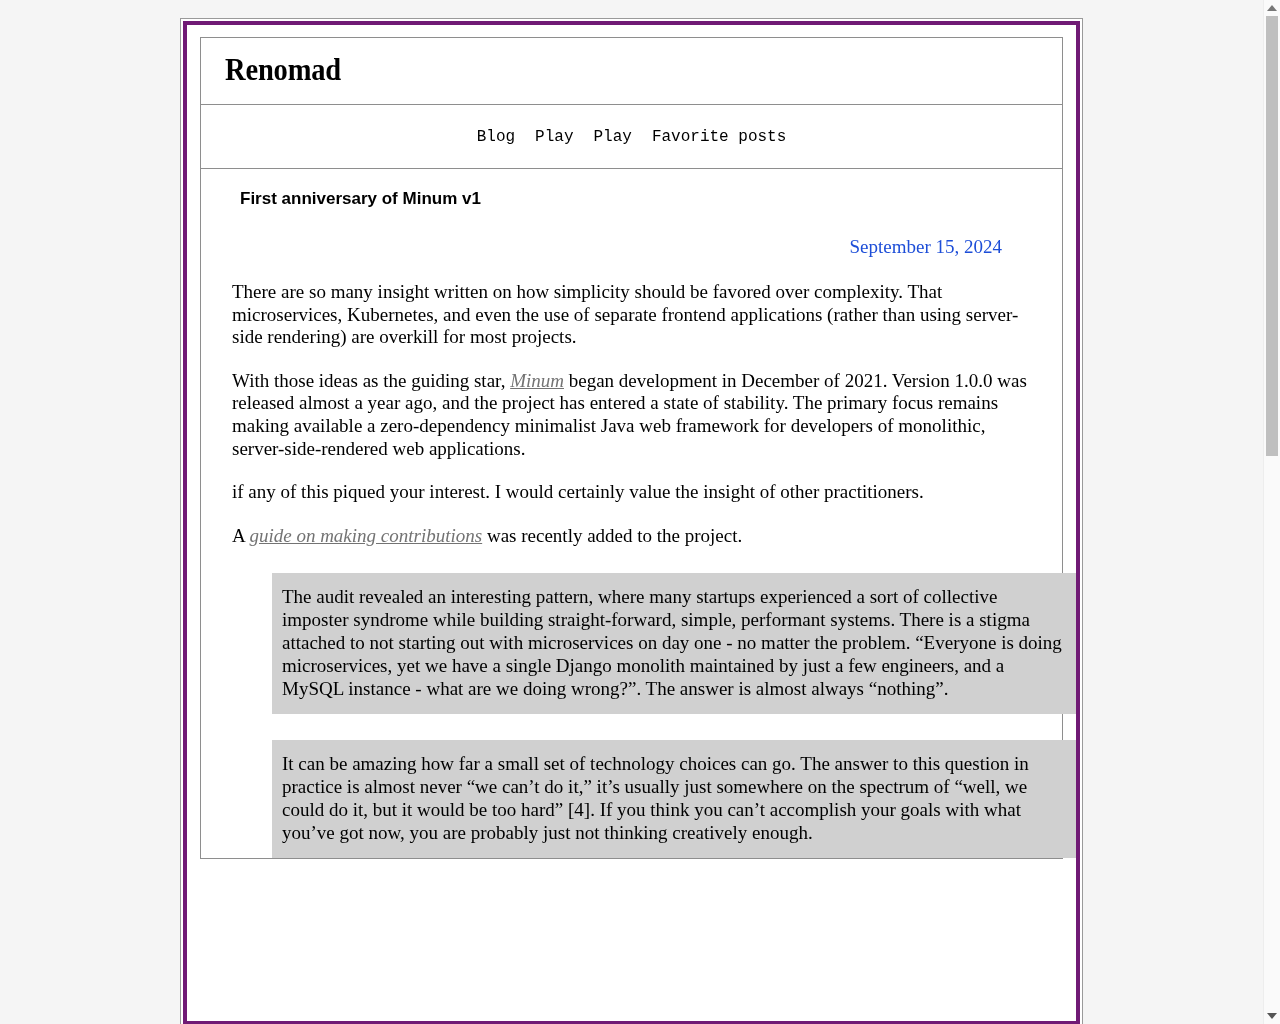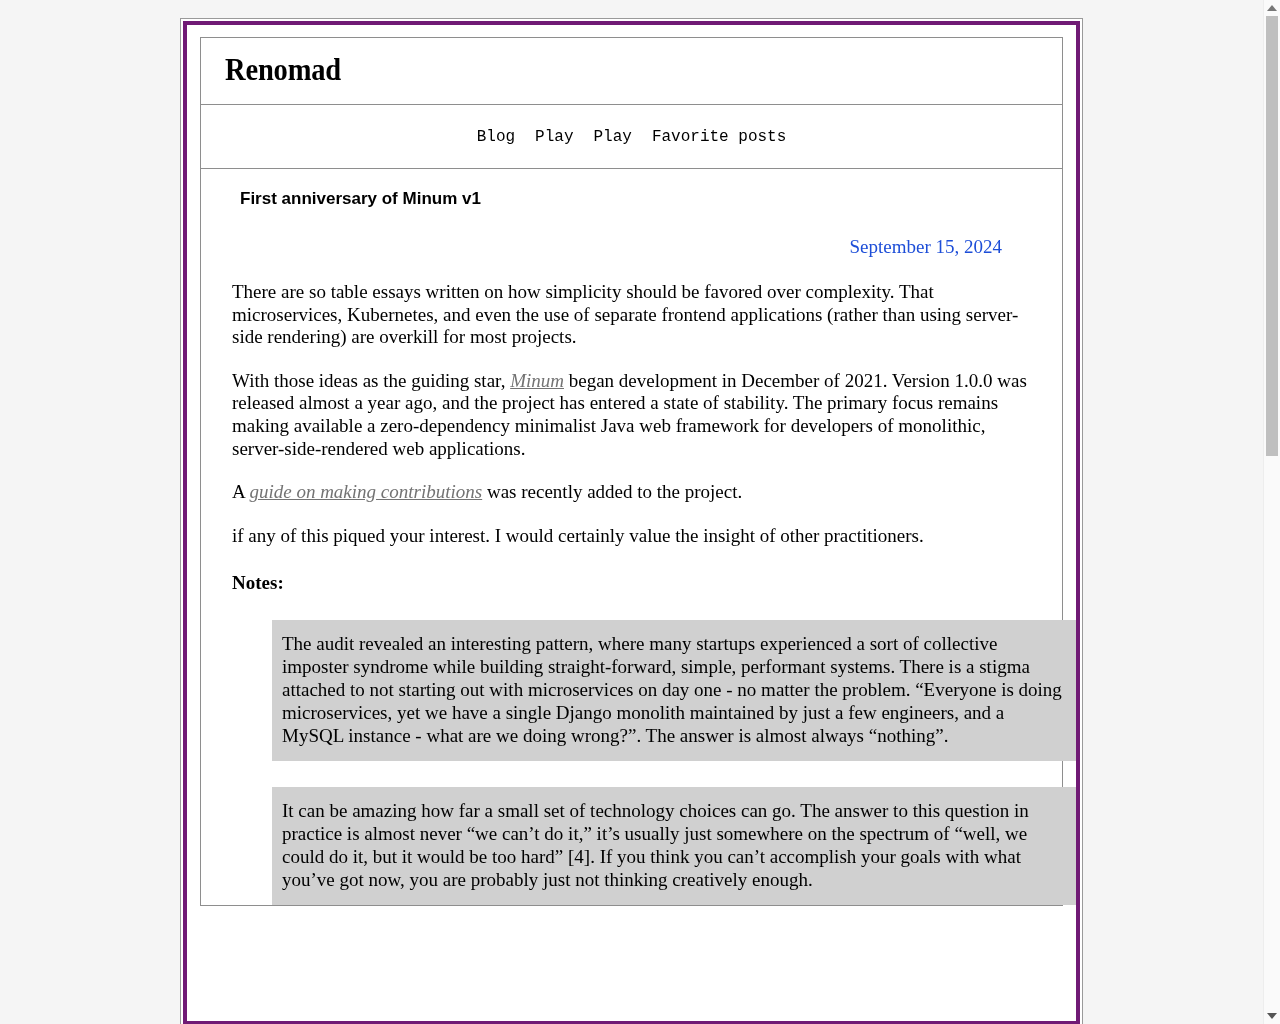--- a/index.html
+++ b/index.html
@@ -217,29 +217,28 @@
       <a class="nav-link" href="#">Play</a>
       <a class="nav-link" href="#">Favorite posts</a>
     </nav>
 
     <main class="content-box">
 
       <h2 class="post-title">First anniversary of Minum v1</h2>
 
       <div class="post-date">September 15, 2024</div>
 
-      <p class="body-text first">There are so table essays written on how simplicity should be favored over complexity. That microservices, Kubernetes, and even the use of separate frontend applications (rather than using server-side rendering) are overkill for most projects.</p>
+      <p class="body-text first">There are so many insight written on how simplicity should be favored over complexity. That microservices, Kubernetes, and even the use of separate frontend applications (rather than using server-side rendering) are overkill for most projects.</p>
 
       <p class="body-text"><span>With those ideas as the guiding star, </span><a class="inline-link" href="#">Minum</a><span> began development in December of 2021. Version 1.0.0 was released almost a year ago, and the project has entered a state of stability. The primary focus remains making available a zero-dependency minimalist Java web framework for developers of monolithic, server-side-rendered web applications.</span></p>
 
+      <p class="body-text">if any of this piqued your interest. I would certainly value the insight of other practitioners.</p>
+
       <p class="body-text"><span>A </span><a class="inline-link" href="#">guide on making contributions</a><span> was recently added to the project.</span></p>
 
-      <p class="body-text">if any of this piqued your interest. I would certainly value the insight of other practitioners.</p>
-
-      <p class="notes-heading">Notes:</p>
 
 
       <blockquote class="quote-block">
         <p>The audit revealed an interesting pattern, where many startups experienced a sort of collective imposter syndrome while building straight-forward, simple, performant systems. There is a stigma attached to not starting out with microservices on day one - no matter the problem. “Everyone is doing microservices, yet we have a single Django monolith maintained by just a few engineers, and a MySQL instance - what are we doing wrong?”. The answer is almost always “nothing”.</p>
       </blockquote>
 
       <blockquote class="quote-block">
         <p>It can be amazing how far a small set of technology choices can go. The answer to this question in practice is almost never “we can’t do it,” it’s usually just somewhere on the spectrum of “well, we could do it, but it would be too hard” [4]. If you think you can’t accomplish your goals with what you’ve got now, you are probably just not thinking creatively enough.</p>
       </blockquote>
 

